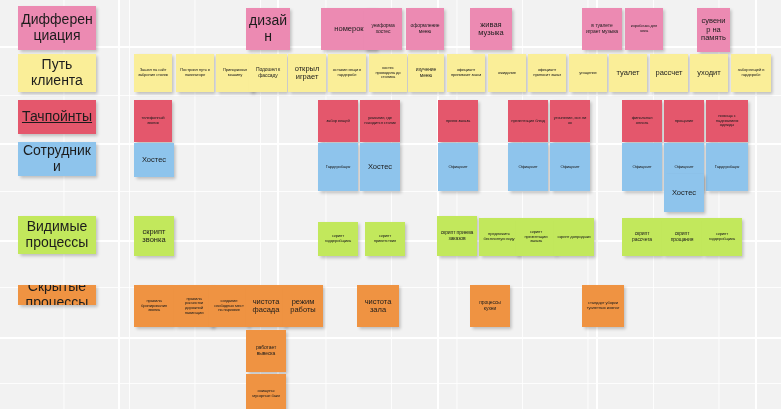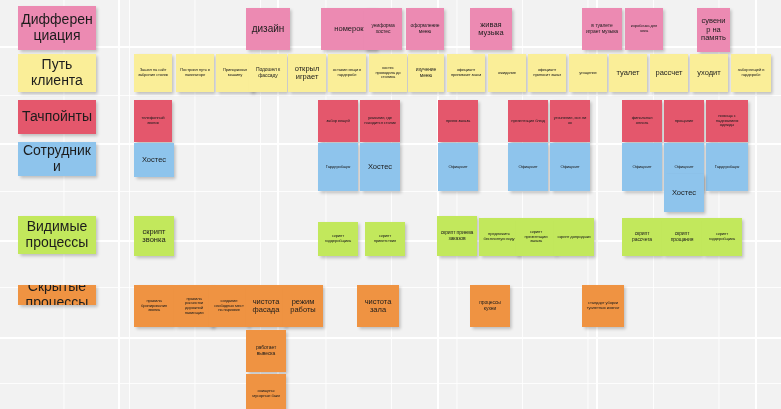--- a/index.html
+++ b/index.html
@@ -41,21 +41,21 @@
     font-weight: 400;
   }
   .note.pink   { background: #ec8ab2; }
   .note.yellow { background: #faee98; }
   .note.red    { background: #e4576c; }
   .note.blue   { background: #8ec4ec; }
   .note.green  { background: #c2e85c; }
   .note.orange { background: #ef9342; }
 
   .lbl { font-size: 14px; }
-  .big { font-size: 10px; }
+  .big { font-size: 14px; }
   .mid { font-size: 7.5px; }
   .sm  { font-size: 5px; letter-spacing: -0.1px; }
   .xs  { font-size: 4.2px; letter-spacing: -0.15px; }
 </style>
 </head>
 <body>
 
 <div id="board">
 
   <div class="gridline-v" style="left:118px"></div>
@@ -64,21 +64,21 @@
   <div class="gridline-v" style="left:596px"></div>
   <div class="gridline-v" style="left:755px"></div>
 
   <div class="gridline-h" style="top:46px"></div>
   <div class="gridline-h" style="top:143px"></div>
   <div class="gridline-h" style="top:240px"></div>
   <div class="gridline-h" style="top:337px"></div>
 
   <div class="note pink lbl" style="left:18px; top:6px;   width:78px; height:44px;">Дифференциация</div>
   <div class="note yellow lbl" style="left:18px; top:54px;  width:78px; height:38px;">Путь клиента</div>
-  <div class="note red lbl" style="left:18px; top:100px; width:78px; height:34px;">Тачпойнты</div>
+  <div class="note red lbl" style="left:18px; top:100px; width:78px; height:34px;text-decoration:underline;">Тачпойнты</div>
   <div class="note blue lbl" style="left:18px; top:142px; width:78px; height:34px;">Сотрудники</div>
   <div class="note green lbl" style="left:18px; top:216px; width:78px; height:38px;">Видимые процессы</div>
   <div class="note orange lbl" style="left:18px; top:285px; width:78px; height:20px;">Скрытые процессы</div>
 
   <div class="note pink big" style="left:246px; top:8px;  width:44px; height:42px;">дизайн</div>
   <div class="note pink mid" style="left:321px; top:8px;  width:56px; height:42px;">номерок</div>
   <div class="note pink sm" style="left:364px; top:8px;  width:38px; height:42px;">униформа хостес</div>
   <div class="note pink sm" style="left:406px; top:8px;  width:38px; height:42px;">оформление меню</div>
   <div class="note pink mid" style="left:470px; top:8px;  width:42px; height:42px;">живая музыка</div>
   <div class="note pink sm" style="left:582px; top:8px;  width:40px; height:42px;">в туалете играет музыка</div>

